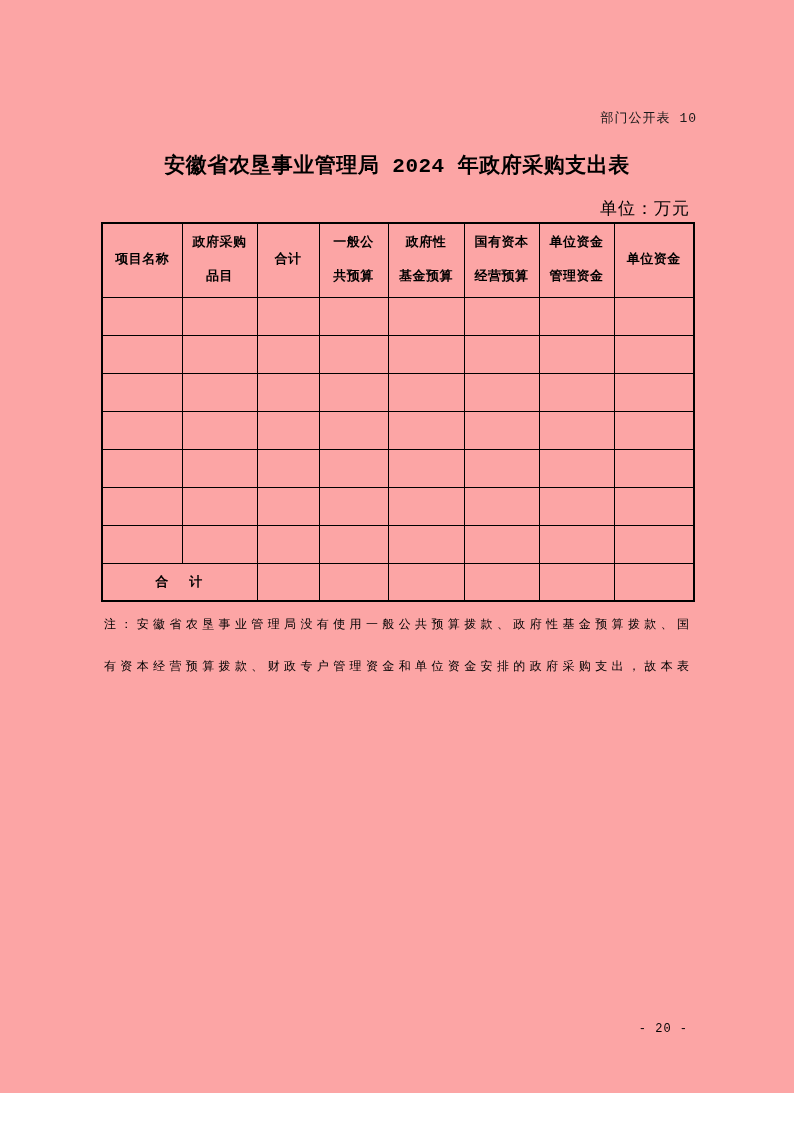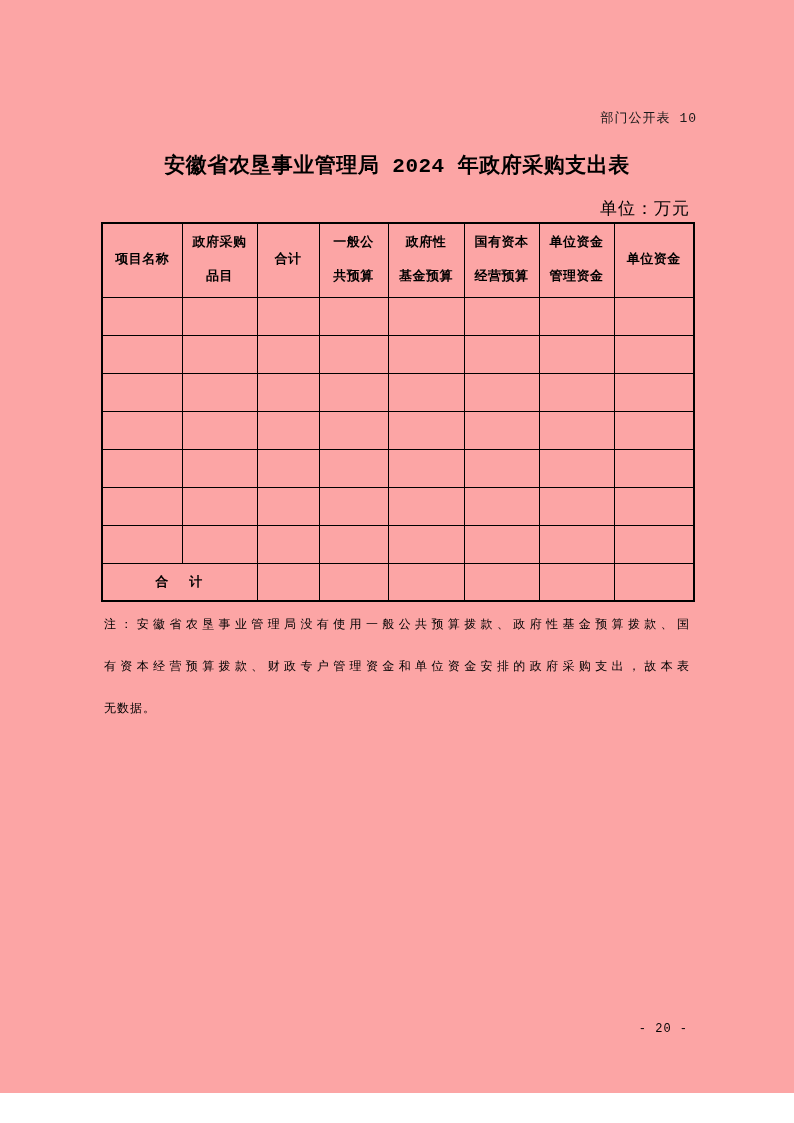--- a/index.html
+++ b/index.html
@@ -250,18 +250,17 @@
         <td></td>
         <td></td>
         <td></td>
       </tr>
     </tbody>
   </table>
 
   <div class="note">
     <div class="note-line fill">注：安徽省农垦事业管理局没有使用一般公共预算拨款、政府性基金预算拨款、国</div>
     <div class="note-line fill">有资本经营预算拨款、财政专户管理资金和单位资金安排的政府采购支出，故本表</div>
-    <div class="note-line">无数据。</div>
   </div>
 
   <div class="page-number">- 20 -</div>
 
 </div>
 
 </body></html>

